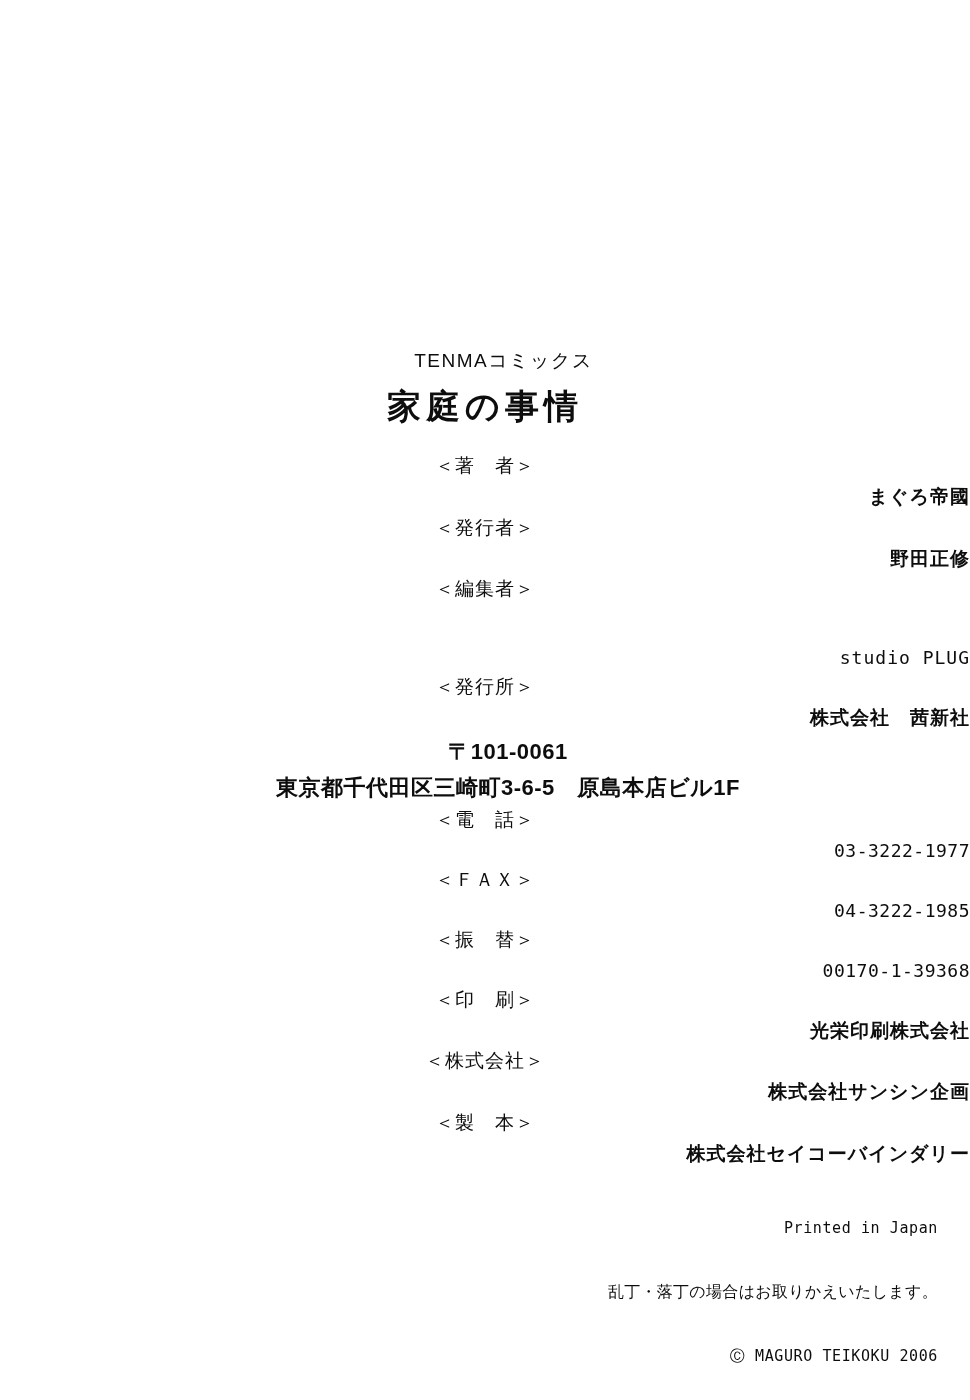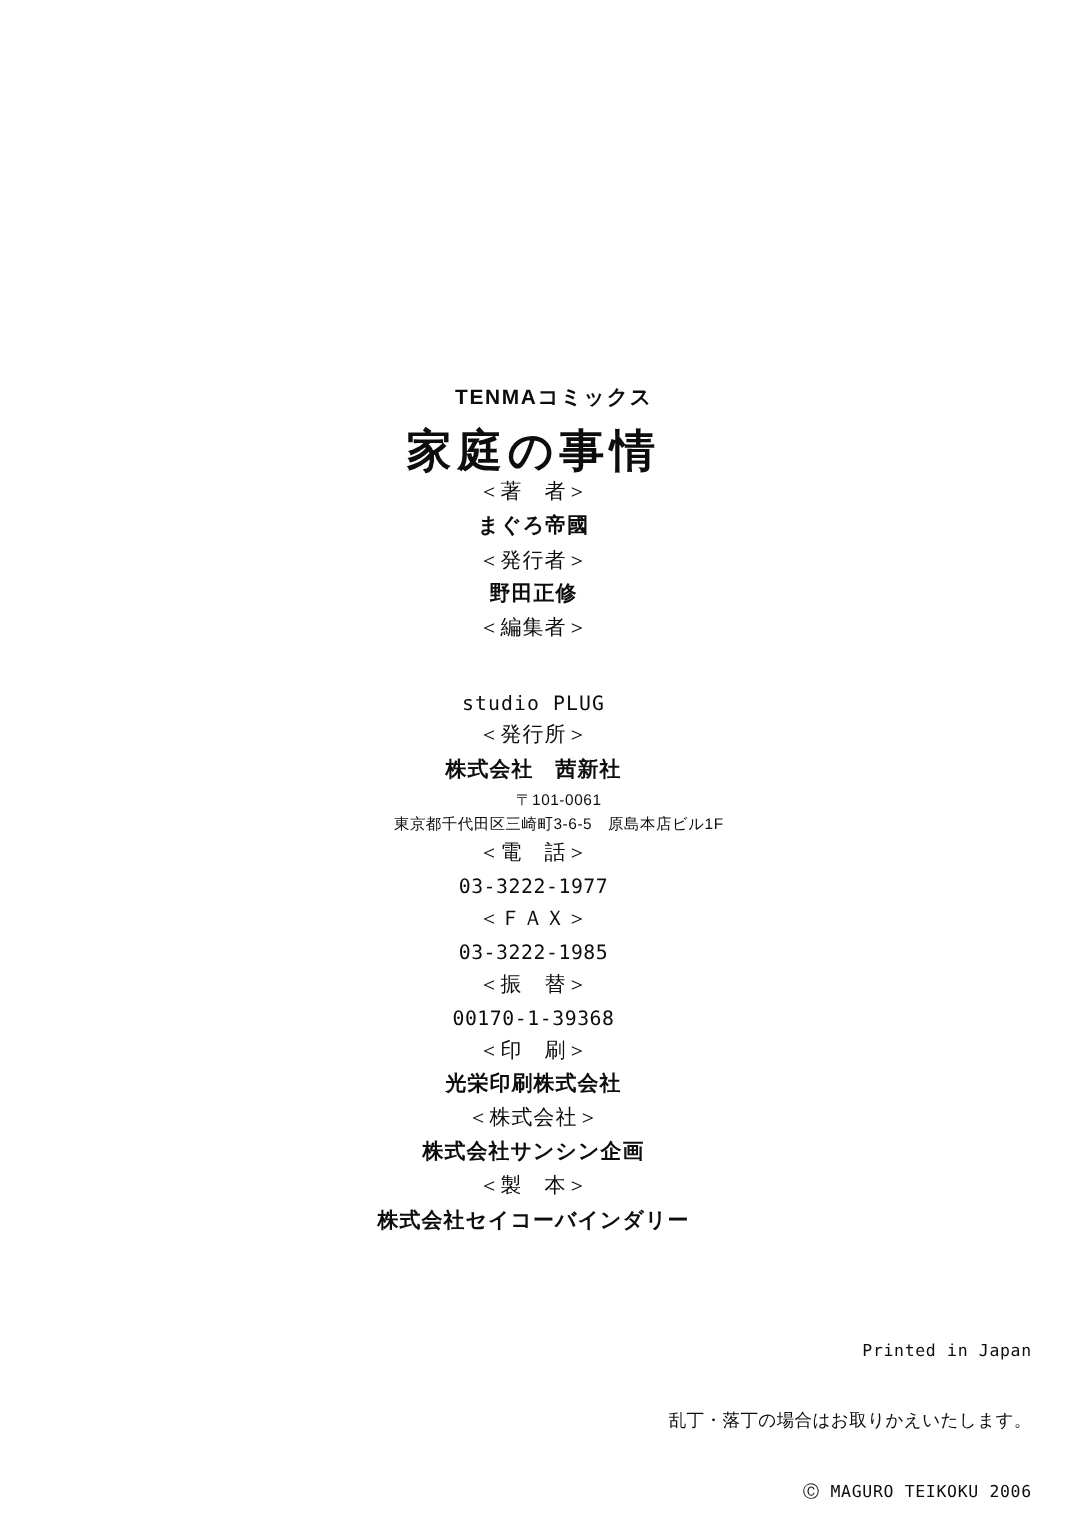--- a/index.html
+++ b/index.html
@@ -25,68 +25,70 @@
     position: absolute;
     top: 348px;
     left: 0;
     width: 970px;
     text-align: center;
   }
 
   .series-line {
     font-size: 19px;
     letter-spacing: 1.5px;
-    font-weight: 700;
+    font-weight: 400;
     margin-bottom: 14px;
     margin-left: 37px;
   }
 
   .book-title {
-    font-size: 41px;
+    font-size: 34px;
     font-weight: bold;
     letter-spacing: 5px;
+    margin-bottom: 26px;
     line-height: 1.1;
   }
 
   .field {
     margin-bottom: 0px;
   }
 
   .field-label {
     font-size: 19px;
     letter-spacing: 1px;
     line-height: 1.62;
     font-weight: 500;
   }
 
   .field-value {
     font-size: 19px;
     font-weight: bold;
     letter-spacing: 1px;
     line-height: 1.62;
+    text-align: right;
   }
 
   .field-value.mono {
     font-family: "DejaVu Sans Mono", monospace;
     font-weight: 500;
     font-size: 18px;
     letter-spacing: 0.5px;
   }
 
   .field-value.latin {
     font-family: "DejaVu Sans Mono", monospace;
     font-weight: 400;
     font-size: 18px;
     letter-spacing: 1px;
     margin-top: 38px;
   }
 
   .addr-line {
-    font-size: 14px;
-    font-weight: normal;
+    font-size: 22px;
+    font-weight: bold;
     letter-spacing: 0.5px;
     line-height: 1.62;
     margin-left: 46px;
   }
 
   .footer {
     position: absolute;
     right: 32px;
     bottom: 32px;
     text-align: right;
@@ -138,21 +140,21 @@
       <div class="addr-line">東京都千代田区三崎町3-6-5　原島本店ビル1F</div>
     </div>
 
     <div class="field">
       <div class="field-label">＜電　話＞</div>
       <div class="field-value mono">03-3222-1977</div>
     </div>
 
     <div class="field">
       <div class="field-label">＜ＦＡＸ＞</div>
-      <div class="field-value mono">03-3222-1985</div>
+      <div class="field-value mono">04-3222-1985</div>
     </div>
 
     <div class="field">
       <div class="field-label">＜振　替＞</div>
       <div class="field-value mono">00170-1-39368</div>
     </div>
 
     <div class="field">
       <div class="field-label">＜印　刷＞</div>
       <div class="field-value">光栄印刷株式会社</div>

